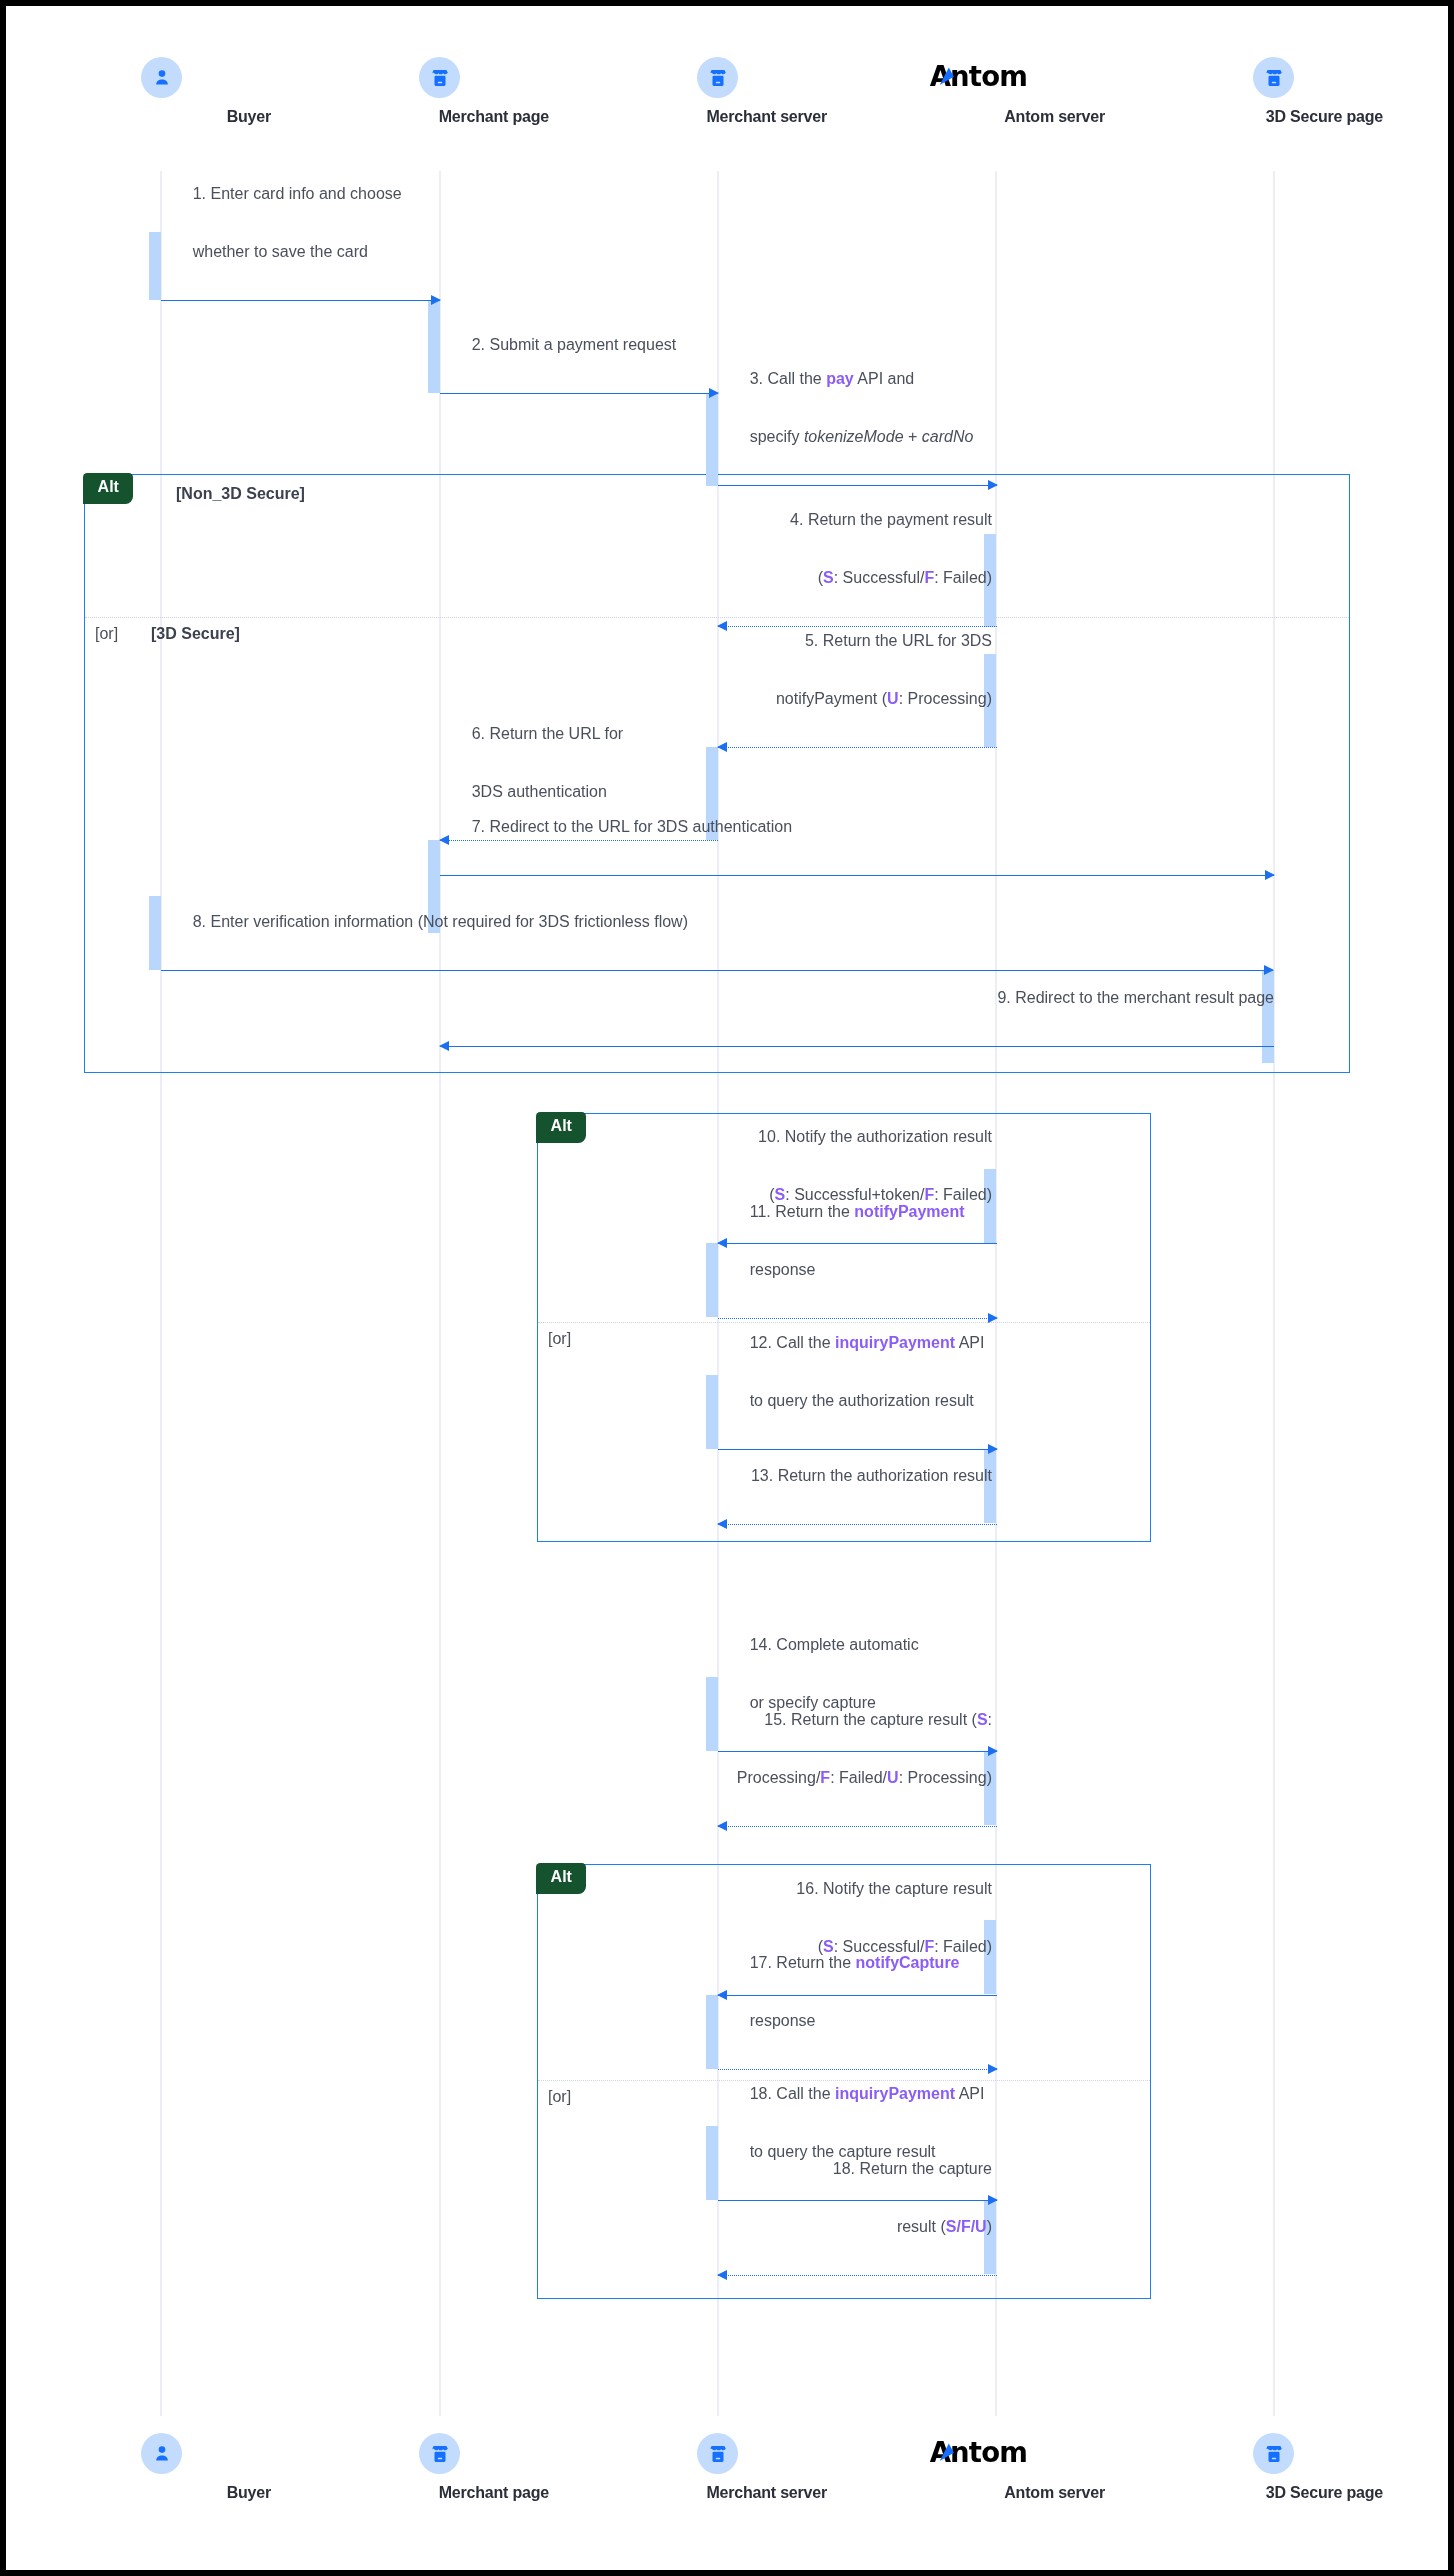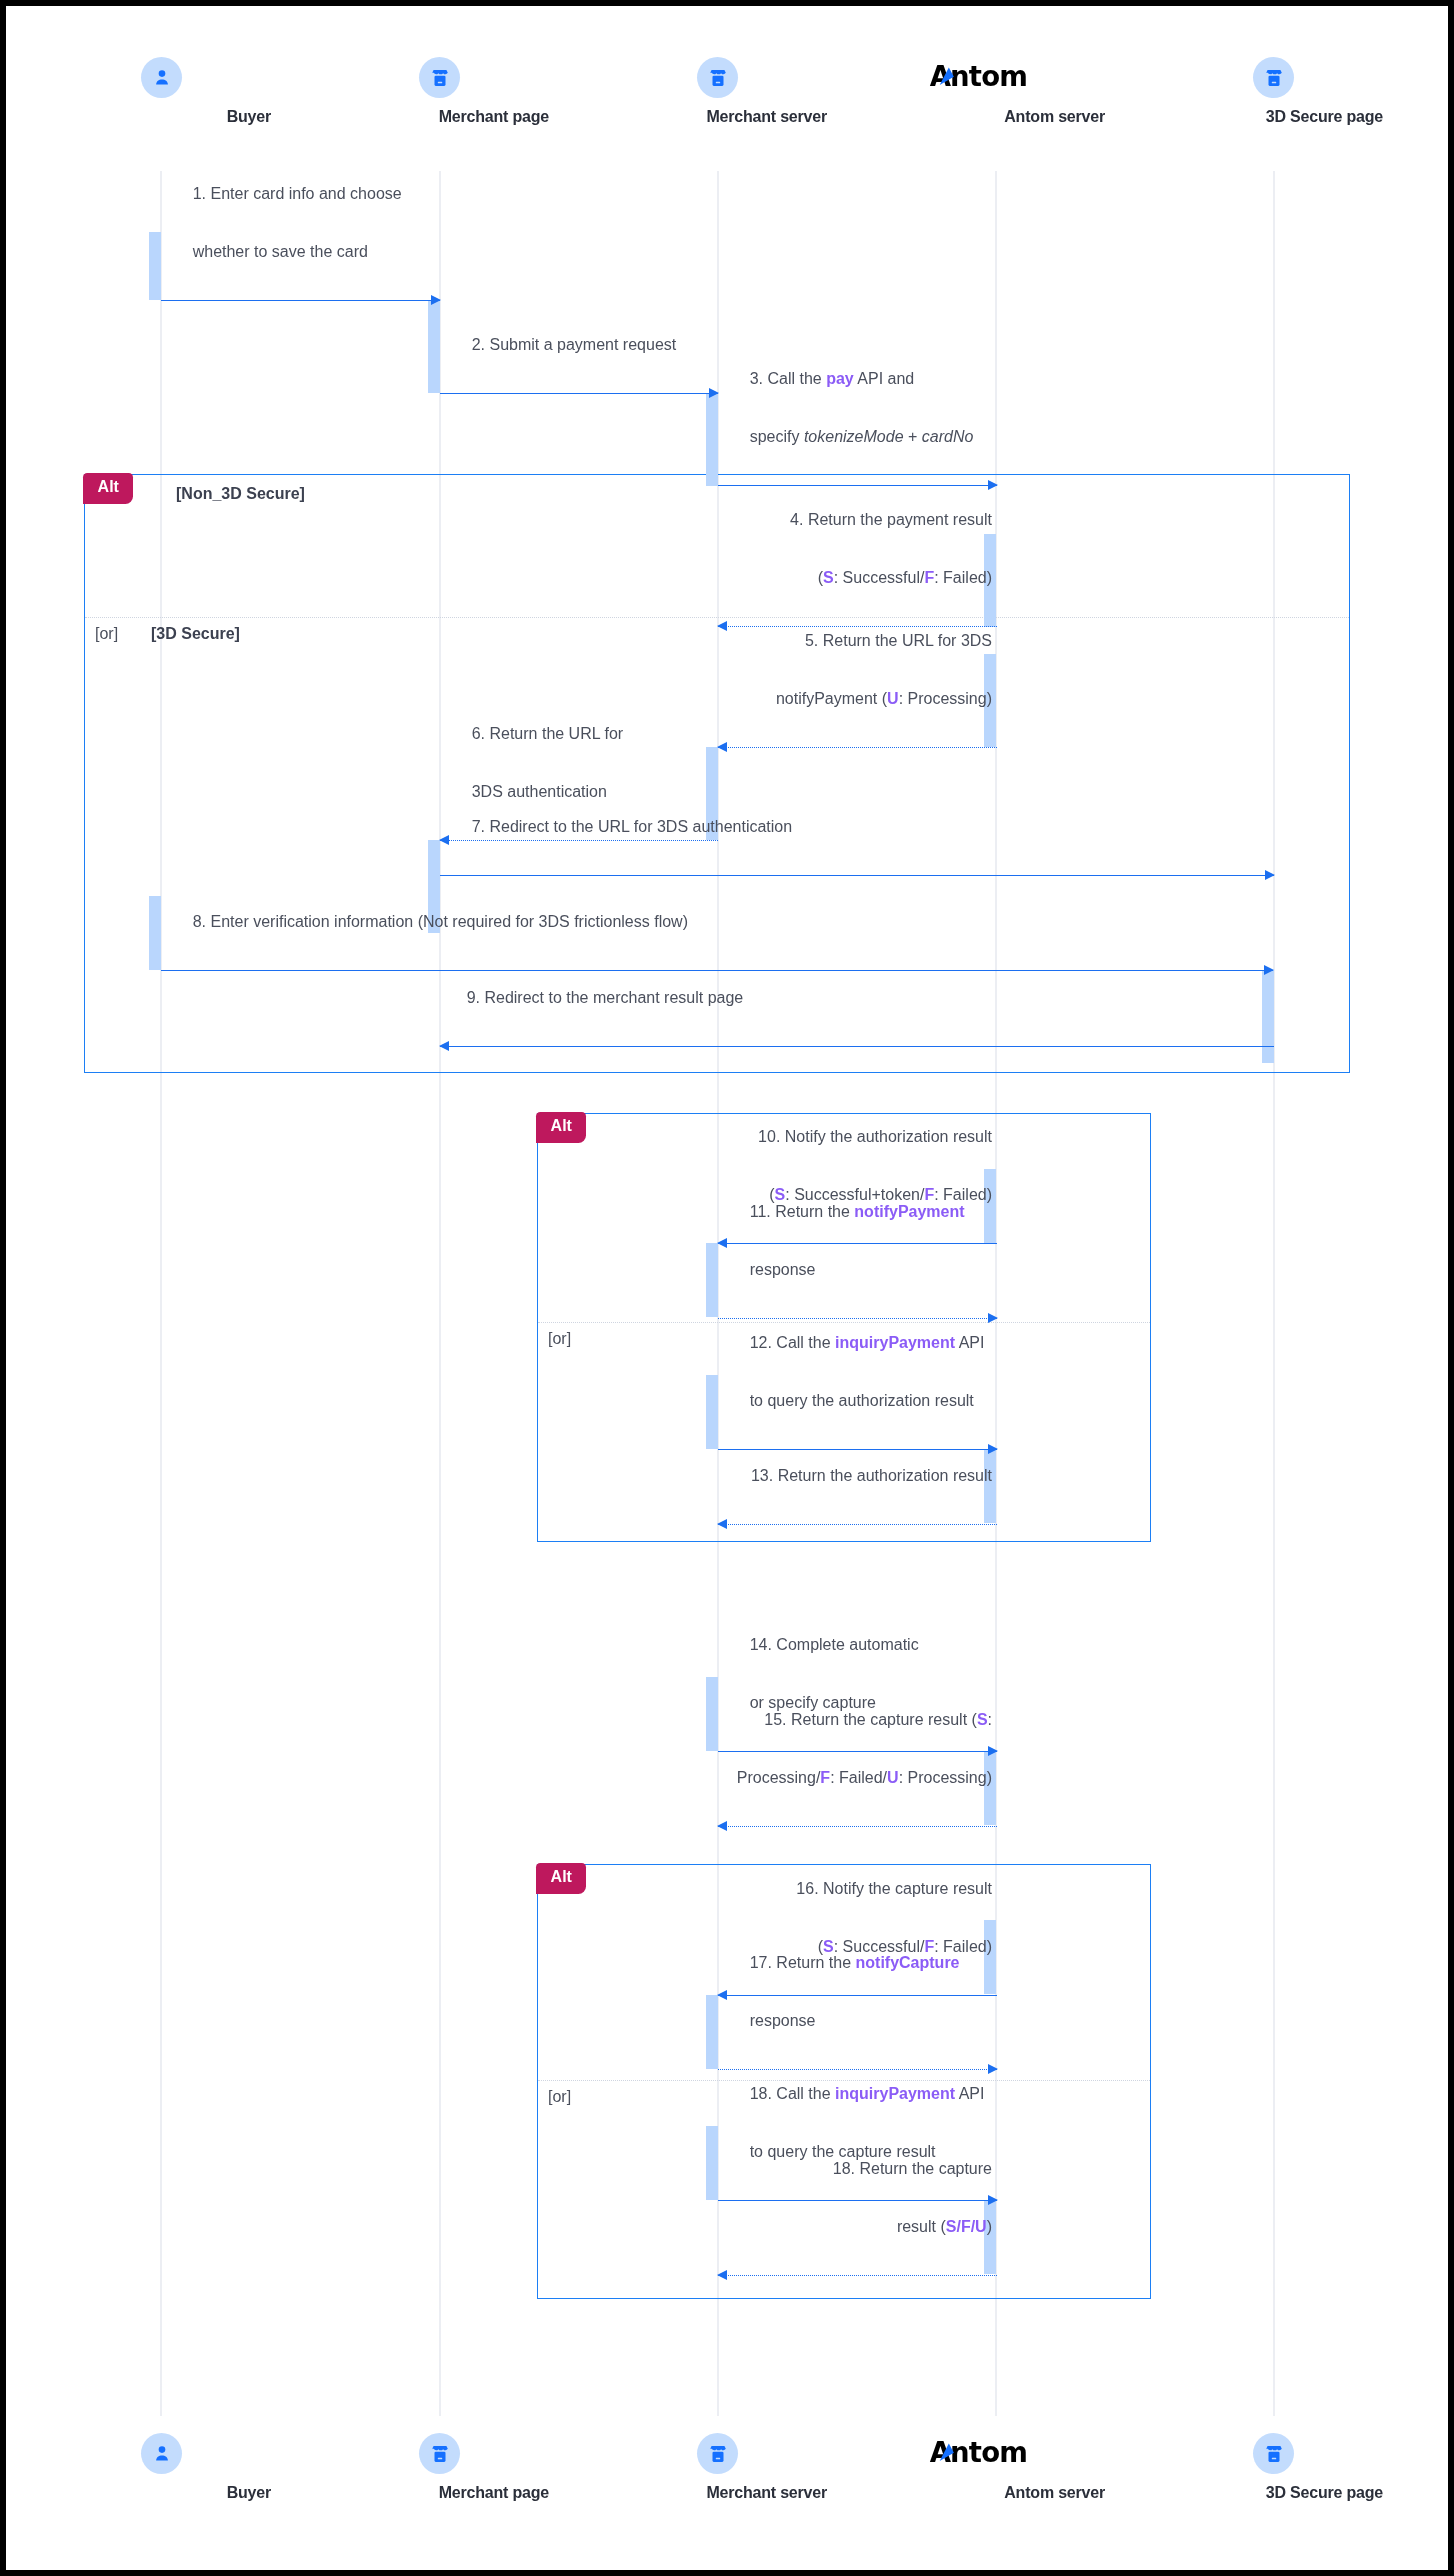--- a/index.html
+++ b/index.html
@@ -84,31 +84,31 @@
     bottom:5px;
     font-size:16px;
     line-height:29px;
     color:#4a4f5c;
     white-space:pre;
   }
   .msg .label b{color:#8b5cf6;font-weight:bold;}
   .msg .label i{font-style:italic;}
   .msg .label.la{left:5px;}
   .msg .label.ra{right:5px;text-align:right;}
-  .msg .label.ca{left:0;right:0;text-align:left;}
+  .msg .label.ca{left:0;right:0;text-align:right;}
   
   .frag{
     position:absolute;
     border:1.7px solid #1c7ff5;
     box-sizing:border-box;
   }
   .frag .tag{
     position:absolute;
     left:-1.7px; top:-1.7px;
-    background:#be185d;
+    background:#14532d;
     color:#ffffff;
     font-size:16px;
     font-weight:bold;
     padding:5px 14.3px 6.8px 14.3px;
     border-radius:4.2px 4.2px 7.6px 0;
     line-height:18.6px;
   }
   .frag .cond{
     position:absolute;
     font-size:16px;

